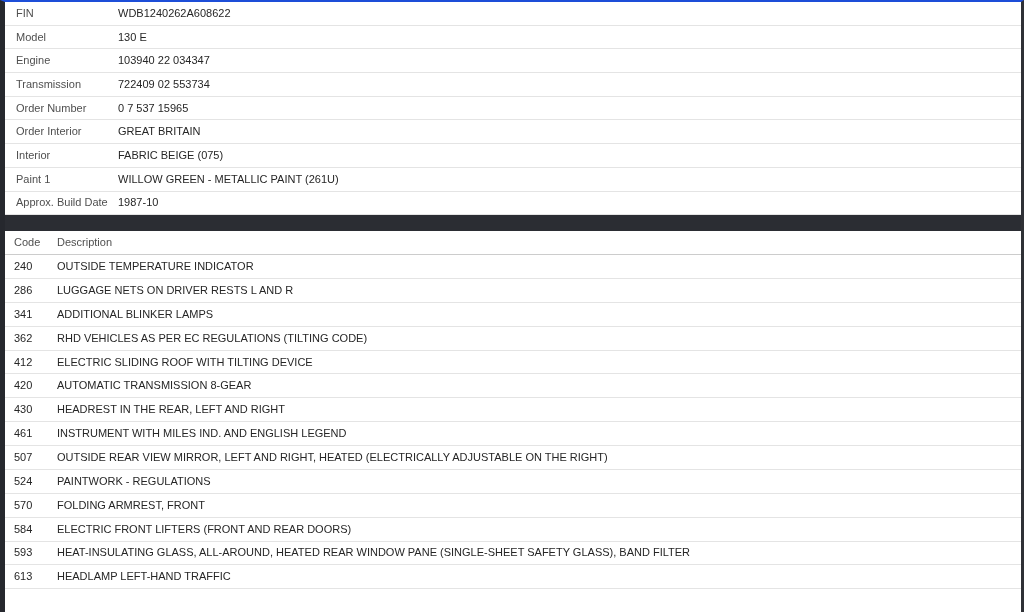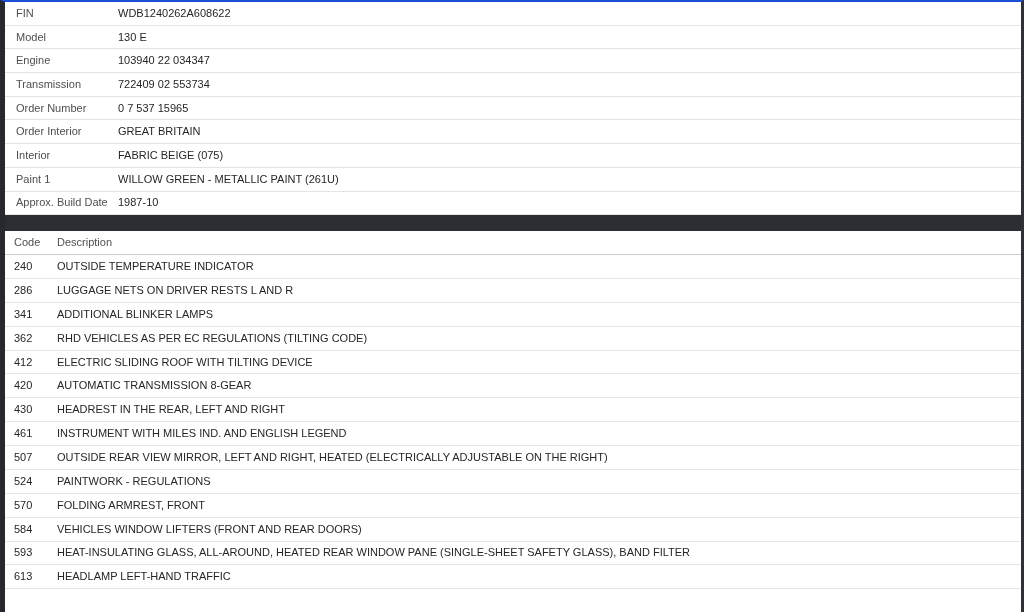--- a/index.html
+++ b/index.html
@@ -168,21 +168,21 @@
         <div class="opt-row">
           <div class="opt-code">524</div>
           <div class="opt-desc">PAINTWORK - REGULATIONS</div>
         </div>
         <div class="opt-row">
           <div class="opt-code">570</div>
           <div class="opt-desc">FOLDING ARMREST, FRONT</div>
         </div>
         <div class="opt-row">
           <div class="opt-code">584</div>
-          <div class="opt-desc">VEHICLES WINDOW LIFTERS (FRONT AND REAR DOORS)</div>
+          <div class="opt-desc">ELECTRIC FRONT LIFTERS (FRONT AND REAR DOORS)</div>
         </div>
         <div class="opt-row">
           <div class="opt-code">593</div>
           <div class="opt-desc">HEAT-INSULATING GLASS, ALL-AROUND, HEATED REAR WINDOW PANE (SINGLE-SHEET SAFETY GLASS), BAND FILTER</div>
         </div>
         <div class="opt-row">
           <div class="opt-code">613</div>
           <div class="opt-desc">HEADLAMP LEFT-HAND TRAFFIC</div>
         </div>
       </div>

